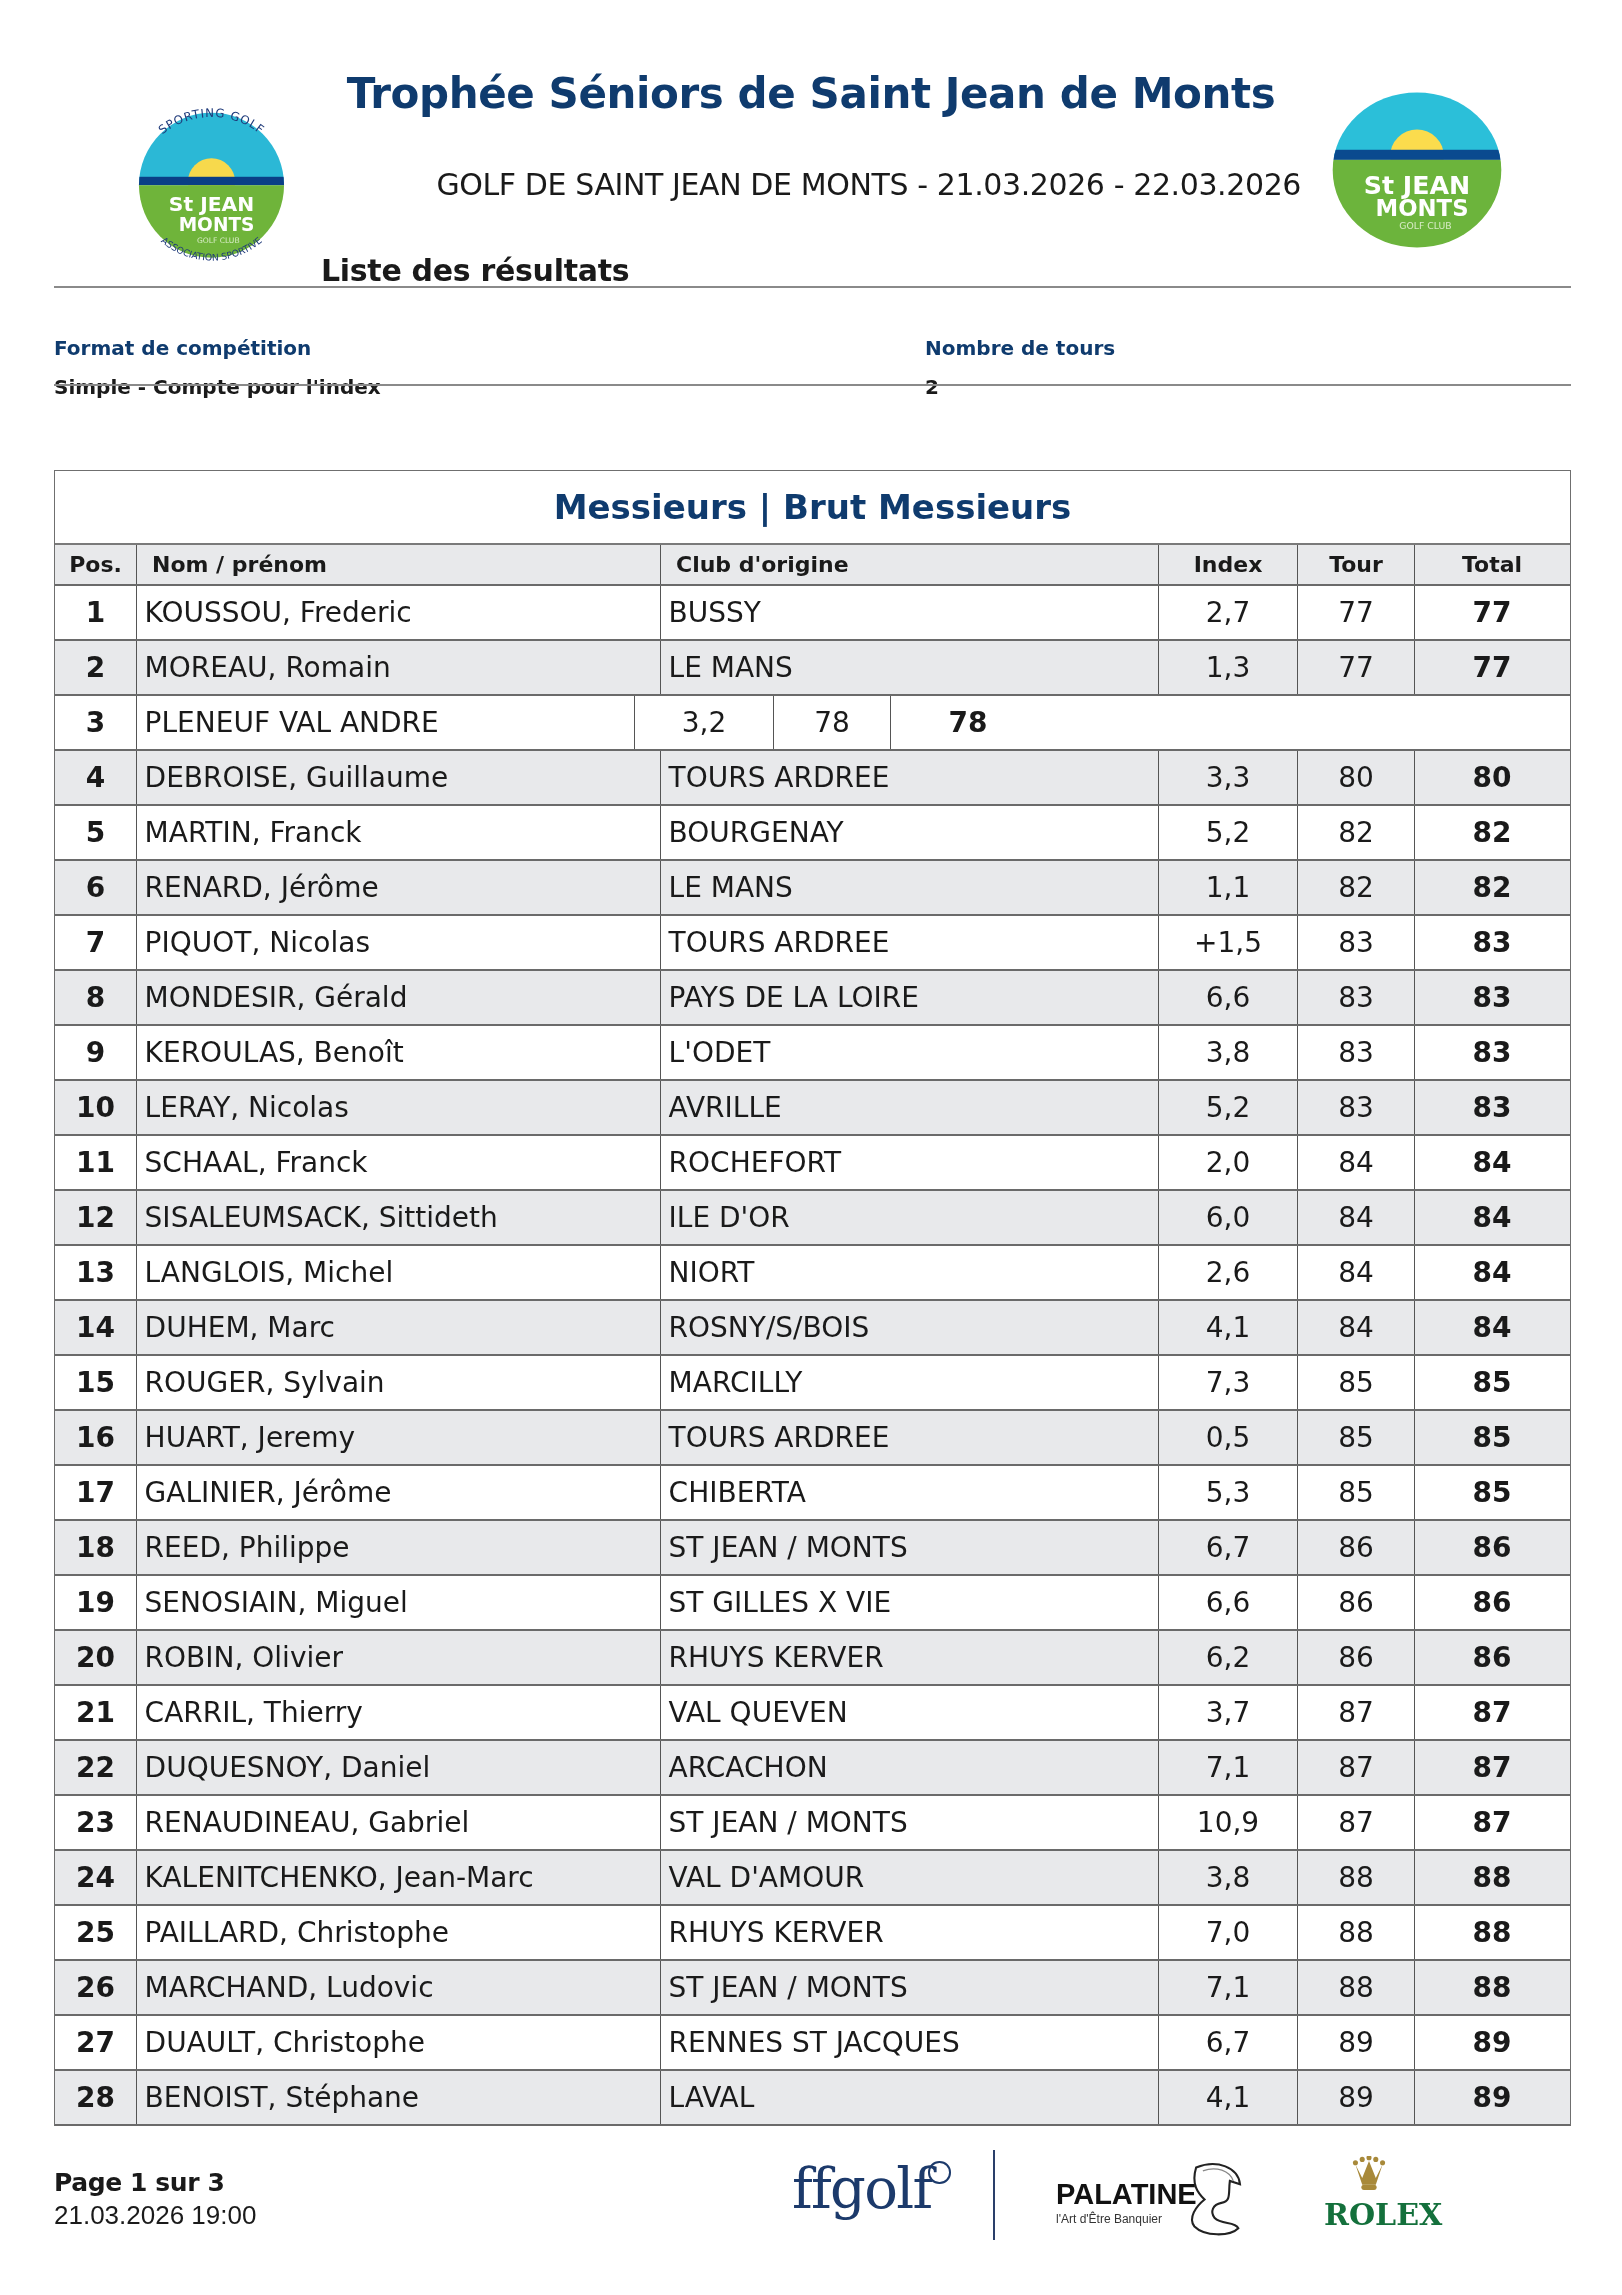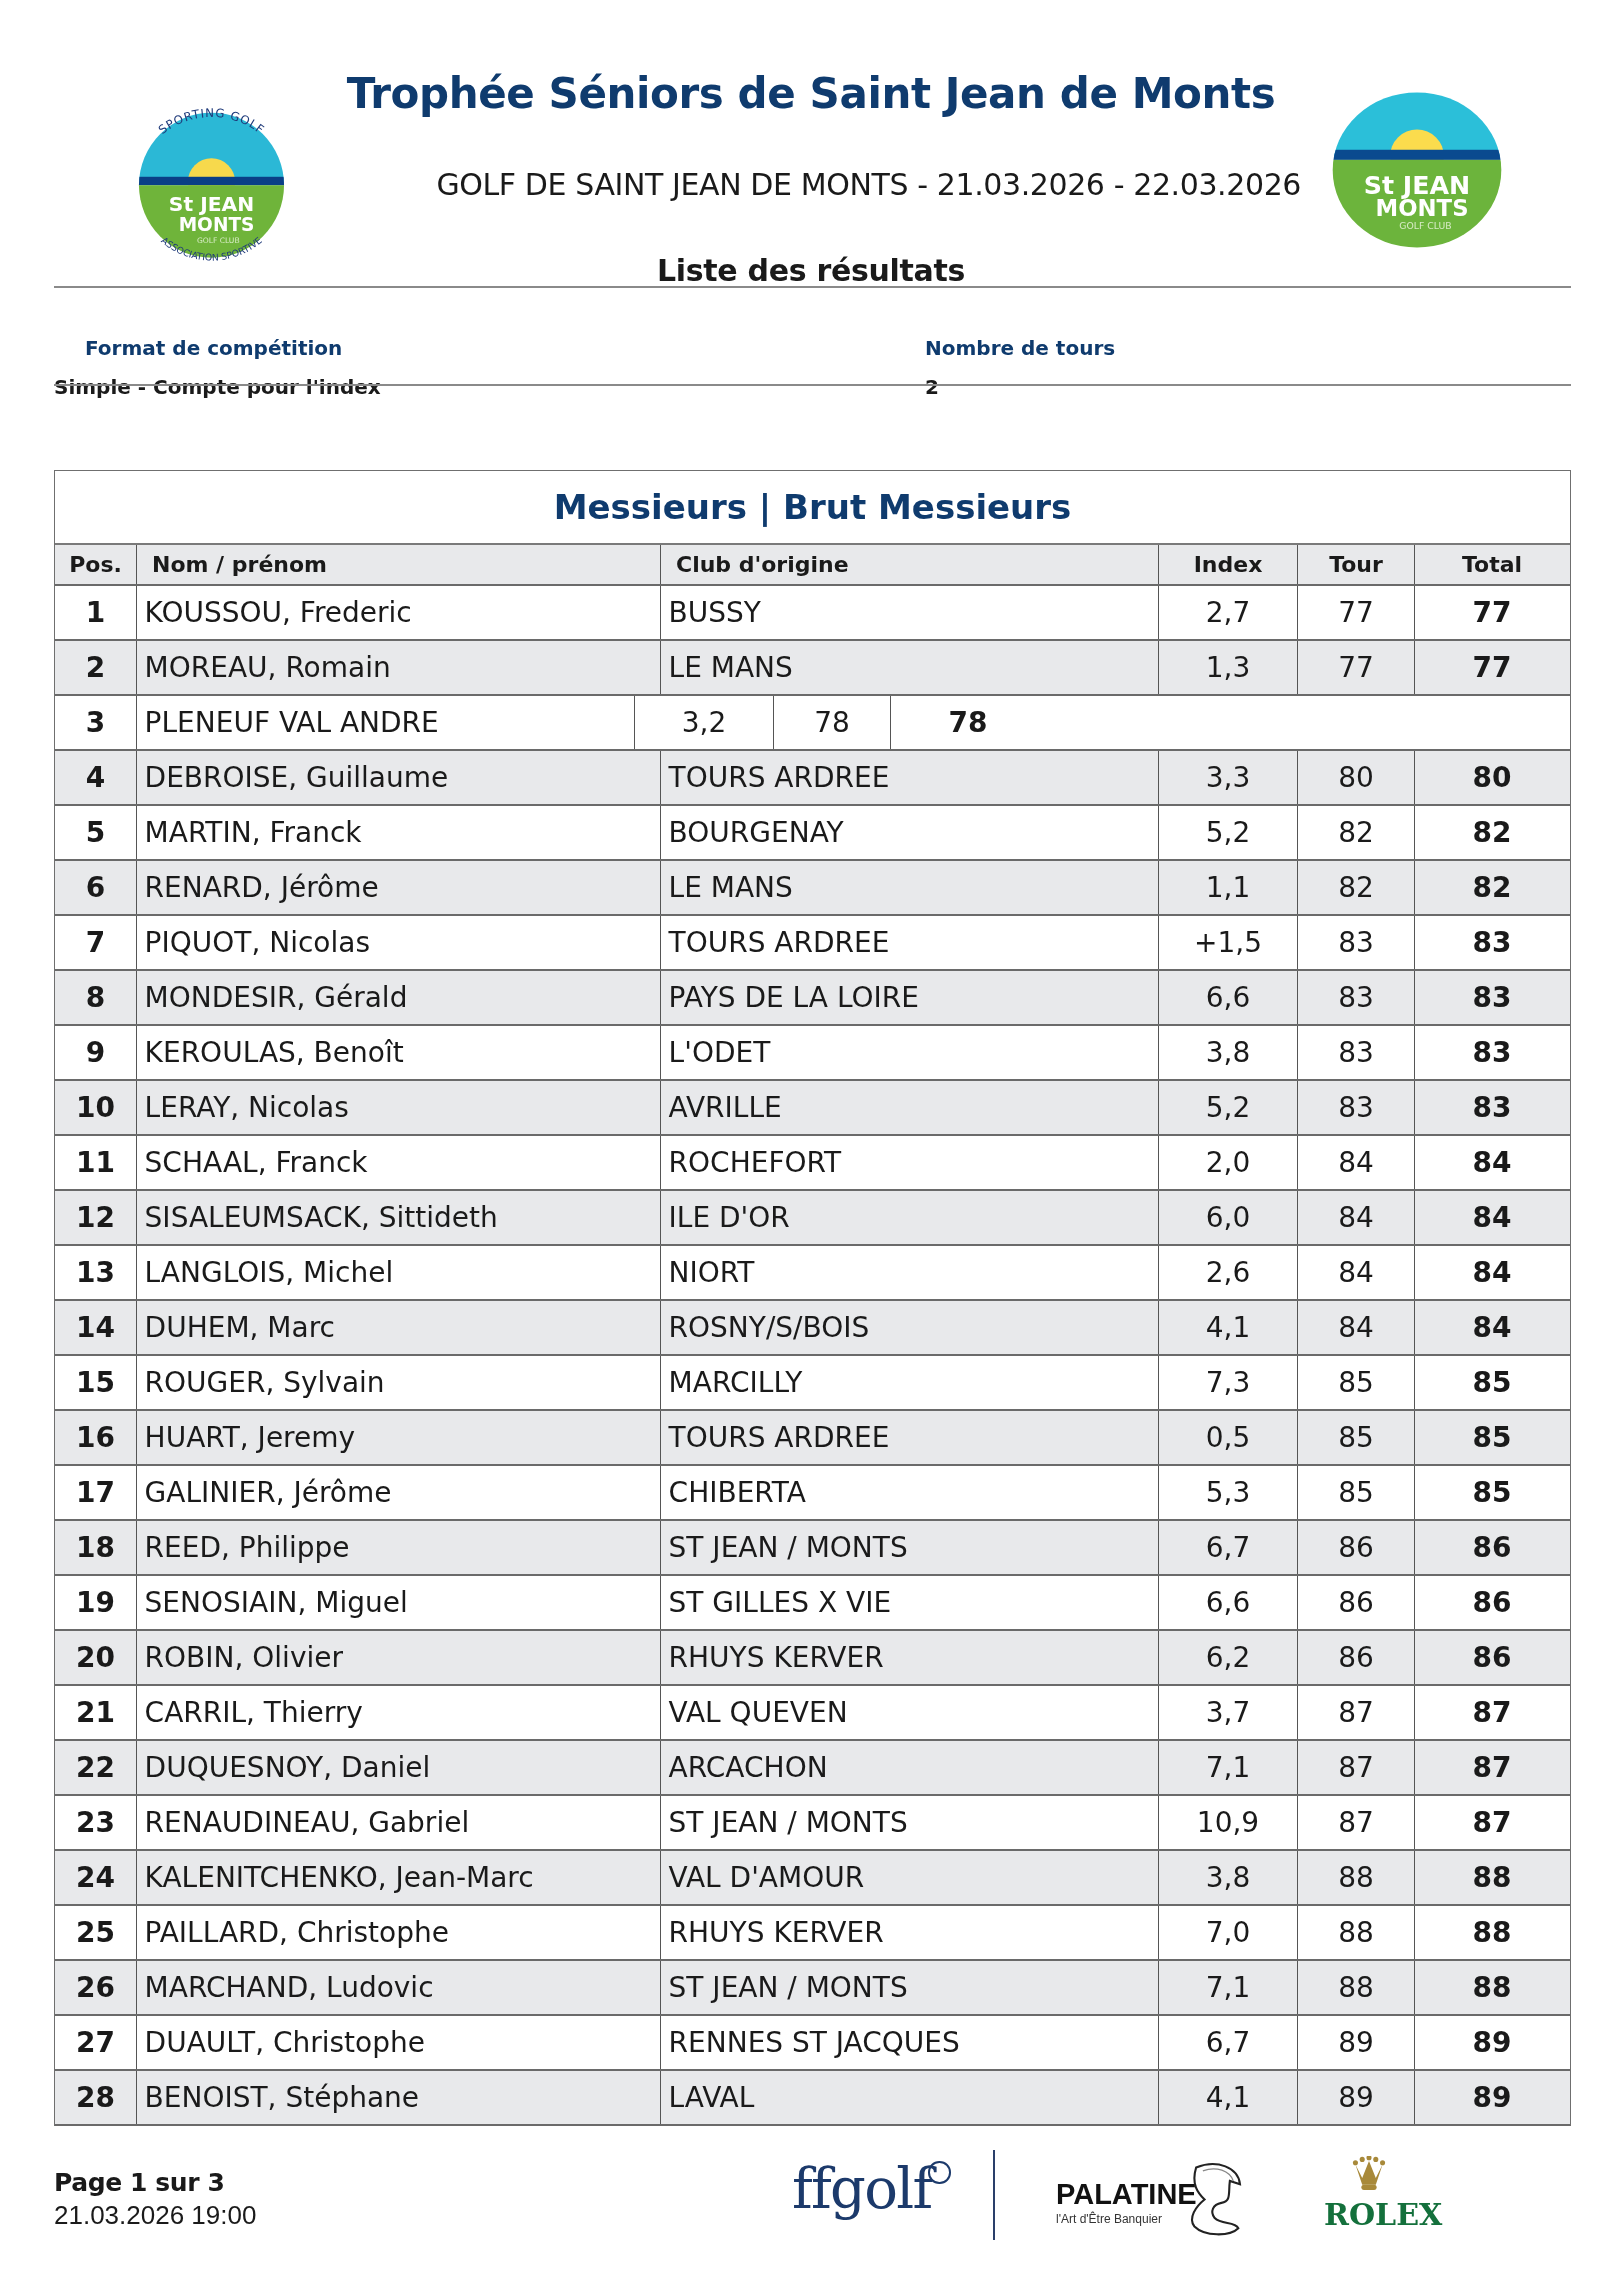--- a/index.html
+++ b/index.html
@@ -5,21 +5,21 @@
   html, body { margin:0; padding:0; background:#ffffff; }
   body { width:1622px; height:2295px; position:relative; overflow:hidden;
          font-family:"DejaVu Sans", "Liberation Sans", sans-serif; color:#1a1a1a; }
   .abs { position:absolute; }
 
   
   .title { left:321px; width:980px; top:69px; text-align:center; font-weight:bold;
            font-size:42px; color:#0f3b6e; letter-spacing:-0.4px; white-space:nowrap; }
   .subtitle { left:321px; width:980px; top:167px; text-align:right; font-size:30px;
               color:#1a1a1a; white-space:nowrap; letter-spacing:-0.4px; }
-  .listtitle { left:321px; width:980px; top:253px; text-align:center; font-size:30px;
+  .listtitle { left:321px; width:980px; top:253px; text-align:left; font-size:30px;
                font-weight:bold; color:#1a1a1a; letter-spacing:-0.3px; }
 
   .hr { left:54px; width:1517px; height:1.7px; background:#8a8a8a; }
 
   .meta-label { font-size:20px; font-weight:bold; color:#0f3b6e; white-space:nowrap; }
   .meta-value { font-size:20px; font-weight:bold; color:#1a1a1a; white-space:nowrap; }
 
   
   .logo svg { display:block; }
 
@@ -101,21 +101,21 @@
     <text x="112" y="172" text-anchor="middle" font-family="DejaVu Sans, sans-serif" font-size="11" fill="#d8ecc6">GOLF CLUB</text>
   </svg>
 </div>
 
 <div class="abs title">Trophée Séniors de Saint Jean de Monts</div>
 <div class="abs subtitle">GOLF DE SAINT JEAN DE MONTS - 21.03.2026 - 22.03.2026</div>
 <div class="abs listtitle">Liste des résultats</div>
 
 <div class="abs hr" style="top:286px;"></div>
 
-<div class="abs meta-label" style="left:54px;top:336px;margin-left:31px;">Format de compétition</div>
+<div class="abs meta-label" style="left:54px;top:336px;">Format de compétition</div>
 <div class="abs meta-value" style="left:54px;top:375px;">Simple - Compte pour l'index</div>
 <div class="abs meta-label" style="left:925px;top:336px;">Nombre de tours</div>
 <div class="abs meta-value" style="left:925px;top:375px;">2</div>
 
 <div class="abs hr" style="top:384px;"></div>
 
 <div class="abs tbl">
   <div class="sec-title">Messieurs | Brut Messieurs</div>
   <div class="row head">
     <div class="cell c-pos">Pos.</div>

